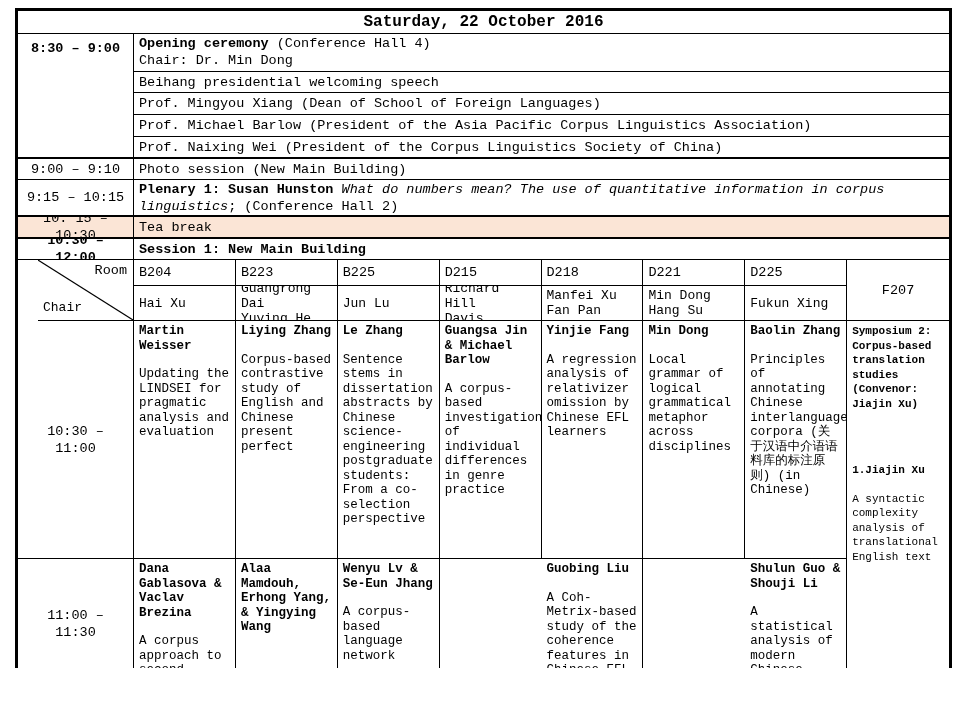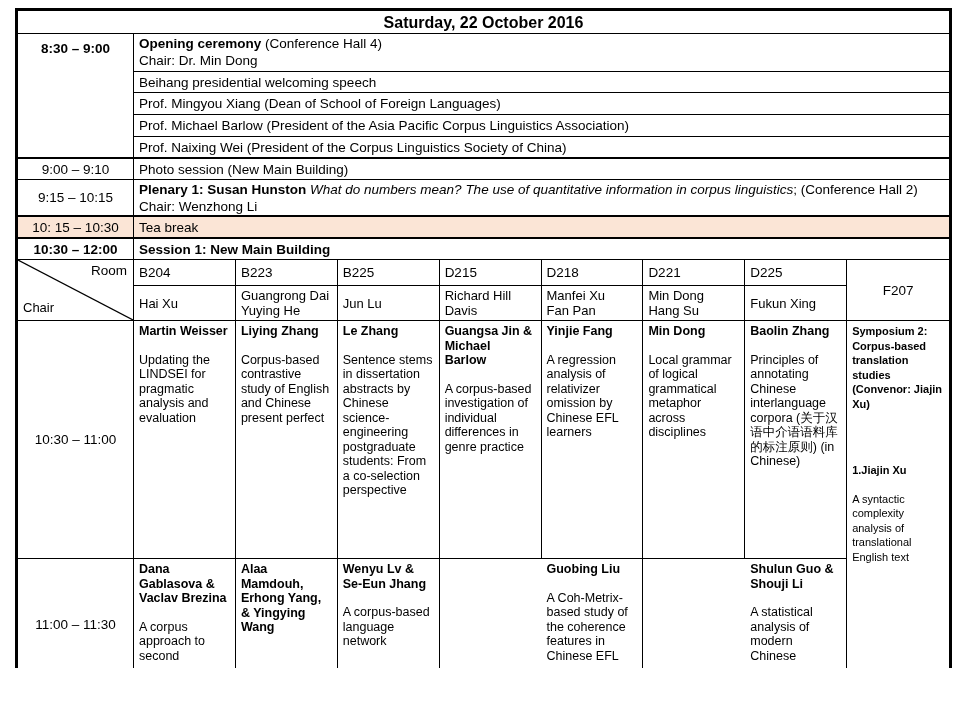--- a/index.html
+++ b/index.html
@@ -1,17 +1,17 @@
 <!DOCTYPE html>
 <html><head>
 <meta charset="utf-8">
 <style>
   html,body{margin:0;padding:0;background:#fff;}
   .page{position:relative;width:967px;height:668px;background:#fff;
-        font-family:Liberation Sans, sans-serif;color:#000;overflow:hidden;}
+        font-family:Liberation Mono, monospace;color:#000;overflow:hidden;}
   .tbl{position:absolute;left:15px;top:8px;width:937px;height:684px;box-sizing:border-box;
        border:3px solid #000;background:#fff;display:grid;overflow:hidden;
        grid-template-columns:116px repeat(8,1fr);
        grid-template-rows:23px 38px 21px 22px 22px 22px 21px 37px 22px 21px 26px 35px 238px minmax(0,1fr);}
   .c{box-sizing:border-box;border-right:1px solid #000;border-bottom:1px solid #000;
      padding:1px 5px;font-size:13.5px;line-height:17px;overflow:hidden;}
   .nr{border-right:none;}
   .nb{border-bottom:none;}
   .tk{border-bottom-width:2px;}
   .vc{display:flex;align-items:center;}
@@ -60,21 +60,21 @@
       <span class="bold">Plenary 1: Susan Hunston </span><span class="it">What do numbers mean? The use of quantitative information in corpus linguistics</span><span>; (Conference Hall 2)</span><br>
       <span>Chair: Wenzhong Li</span>
     </div>
 
     <div class="c vc hc peach tk" style="grid-area:9/1;">10: 15 – 10:30</div>
     <div class="c nr vc peach tk" style="grid-area:9/2/10/10;">Tea break</div>
 
     <div class="c vc hc bold" style="grid-area:10/1;">10:30 – 12:00</div>
     <div class="c nr vc bold" style="grid-area:10/2/11/10;">Session 1: New Main Building</div>
 
-    <div class="c diag" style="grid-area:11/1/13/2;">
+    <div class="c diag" style="grid-area:11/1/13/2;margin-left:20px;">
       <svg viewBox="0 0 116 60" preserveAspectRatio="none">
           <line x1="0" y1="0" x2="116" y2="60" stroke="#000" stroke-width="1.2"></line>
         </svg>
       <span class="lbl-room">Room</span>
       <span class="lbl-chair">Chair</span>
     </div>
 
     <div class="c vc" style="grid-area:11/2;">B204</div>
     <div class="c vc" style="grid-area:11/3;">B223</div>
     <div class="c vc" style="grid-area:11/4;">B225</div>

